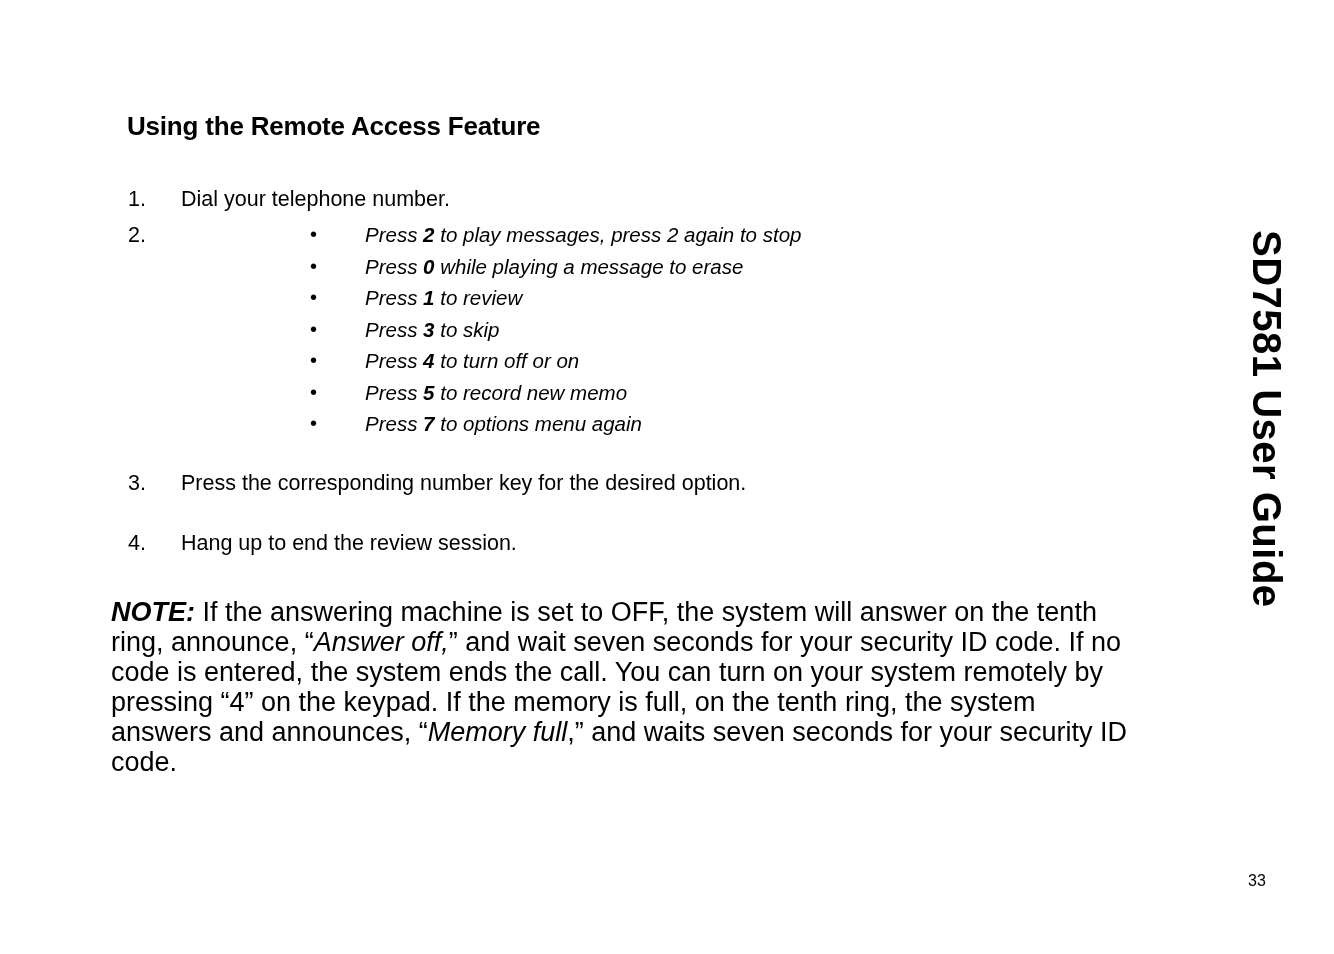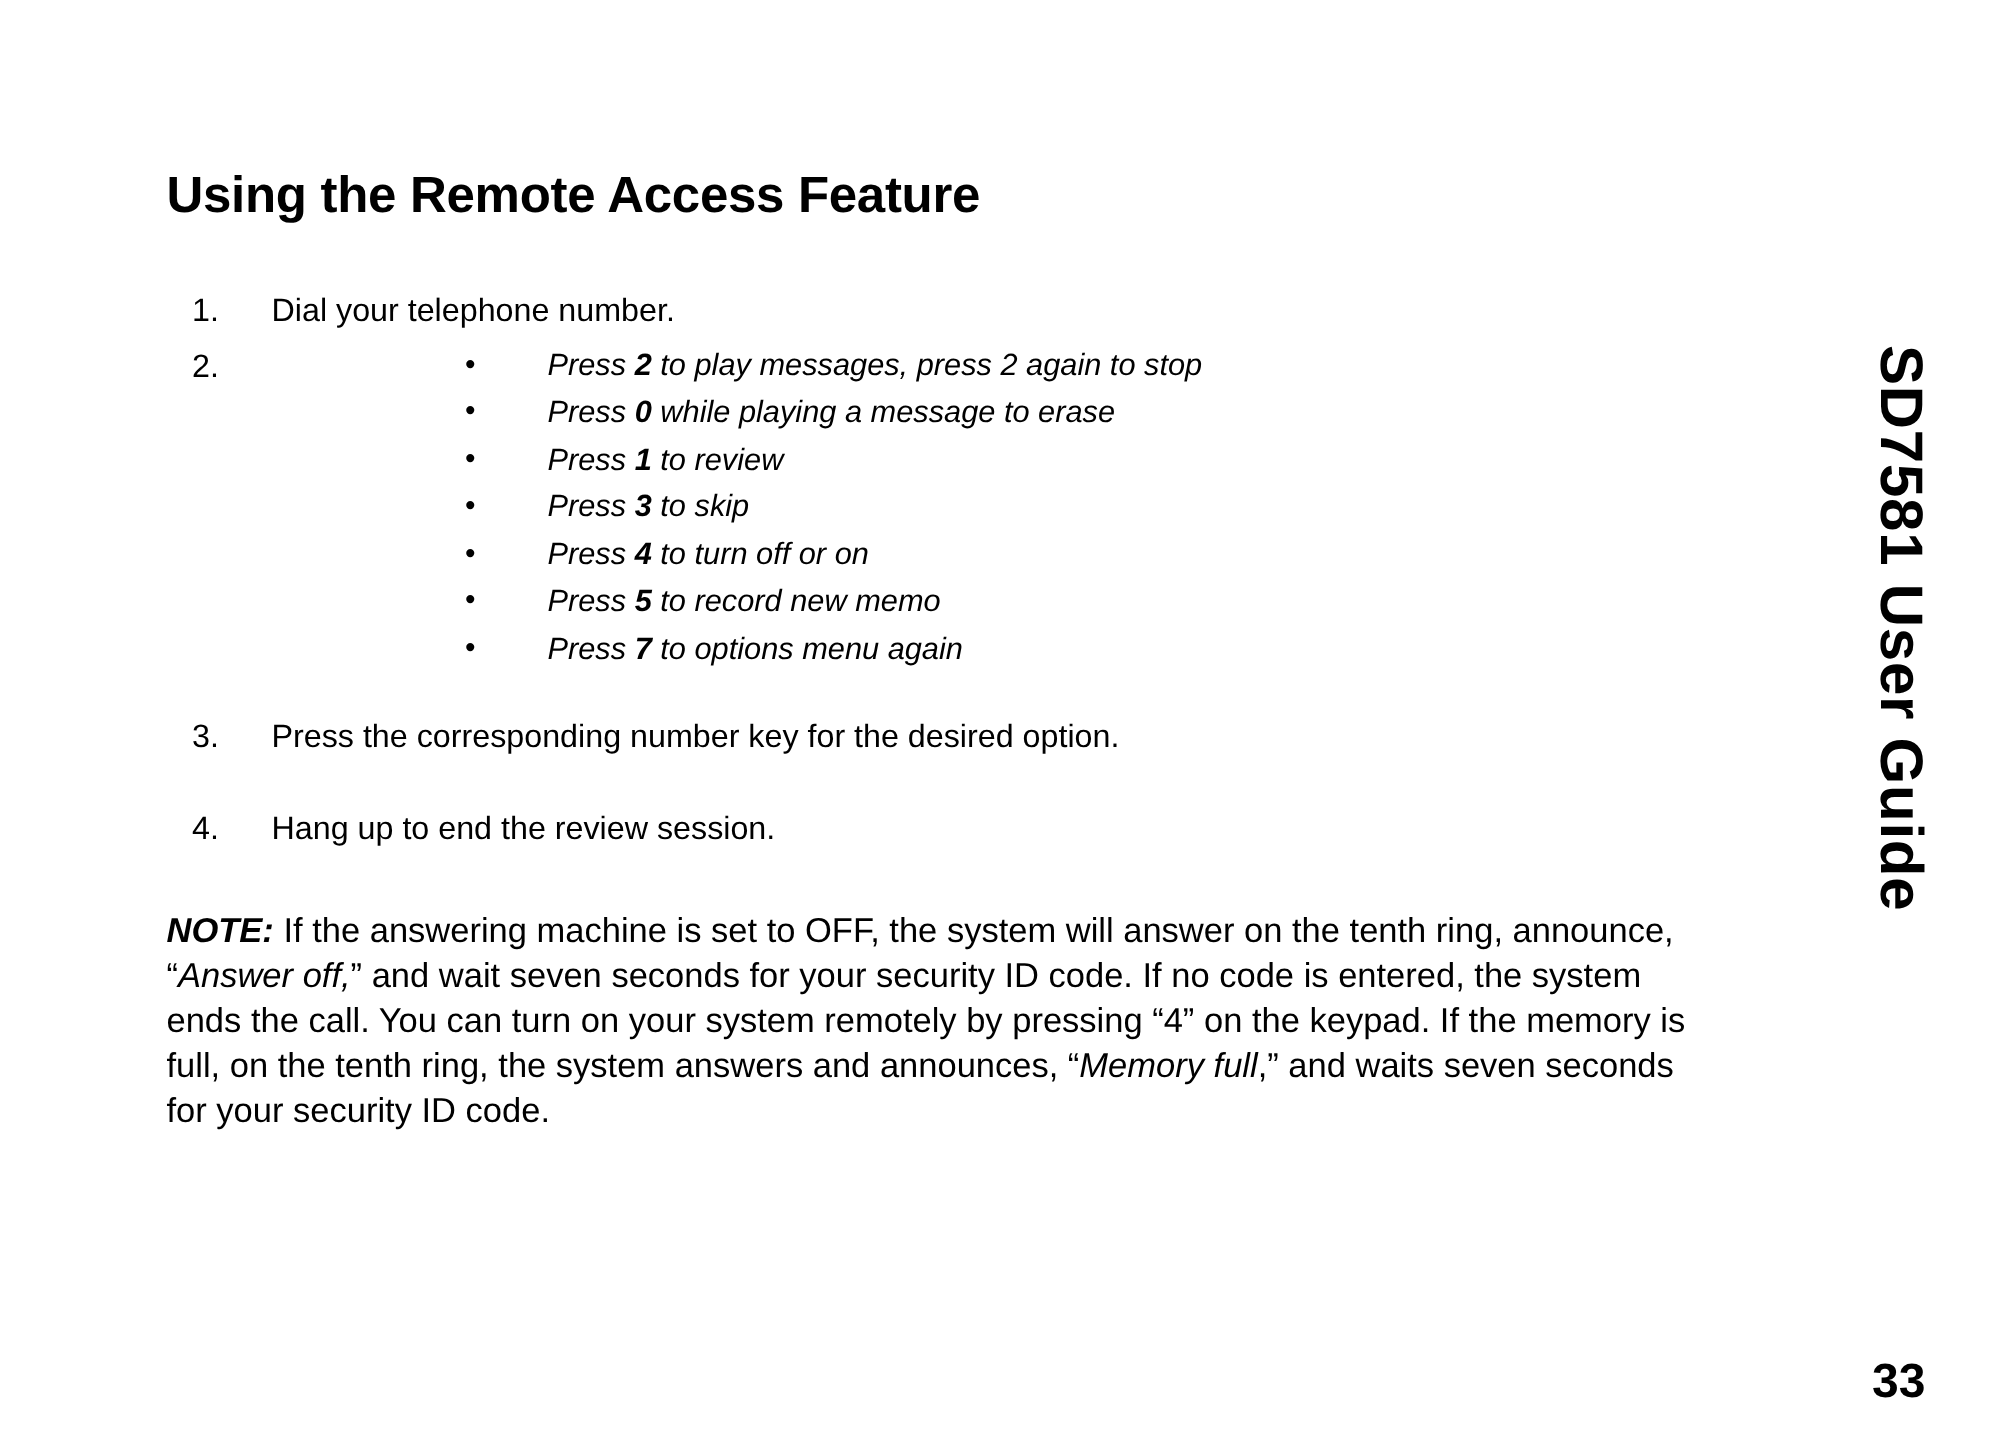--- a/index.html
+++ b/index.html
@@ -23,24 +23,24 @@
 
   
   .content {
     position: absolute;
     left: 111px;
     top: 112px;
     width: 1035px;
   }
 
   .page-title {
-    font-size: 34px;
+    font-size: 26px;
     font-weight: bold;
     letter-spacing: -0.2px;
-    margin: 0 0 42px 0;
+    margin: 0 0 42px 16px;
     line-height: 1.1;
   }
 
   .subheading {
     font-size: 23.5px;
     font-weight: bold;
     letter-spacing: -0.2px;
     margin: 0 0 4px 15px;
     line-height: 1.2;
   }
@@ -94,21 +94,21 @@
     font-style: normal;
   }
   ul.options b {
     font-weight: bold;
     font-style: italic;
   }
 
   
   .note {
     margin: 36px 0 0 0;
-    font-size: 23px;
+    font-size: 27px;
     line-height: 30px;
     width: 1030px;
   }
   .note .note-label {
     font-weight: bold;
     font-style: italic;
   }
   .note i {
     font-style: italic;
   }
@@ -133,23 +133,22 @@
     font-weight: bold;
     letter-spacing: 0.5px;
     line-height: 1;
   }
 
   
   .page-number {
     position: absolute;
     left: 1248px;
     top: 872px;
-    font-size: 32px;
-    font-weight: bold;
-    margin-top: 30px;
+    font-size: 16px;
+    font-weight: normal;
   }
 </style>
 </head>
 <body>
 
 <div class="page">
 
   <div class="content">
 
     <h1 class="page-title">Using the Remote Access Feature</h1>

